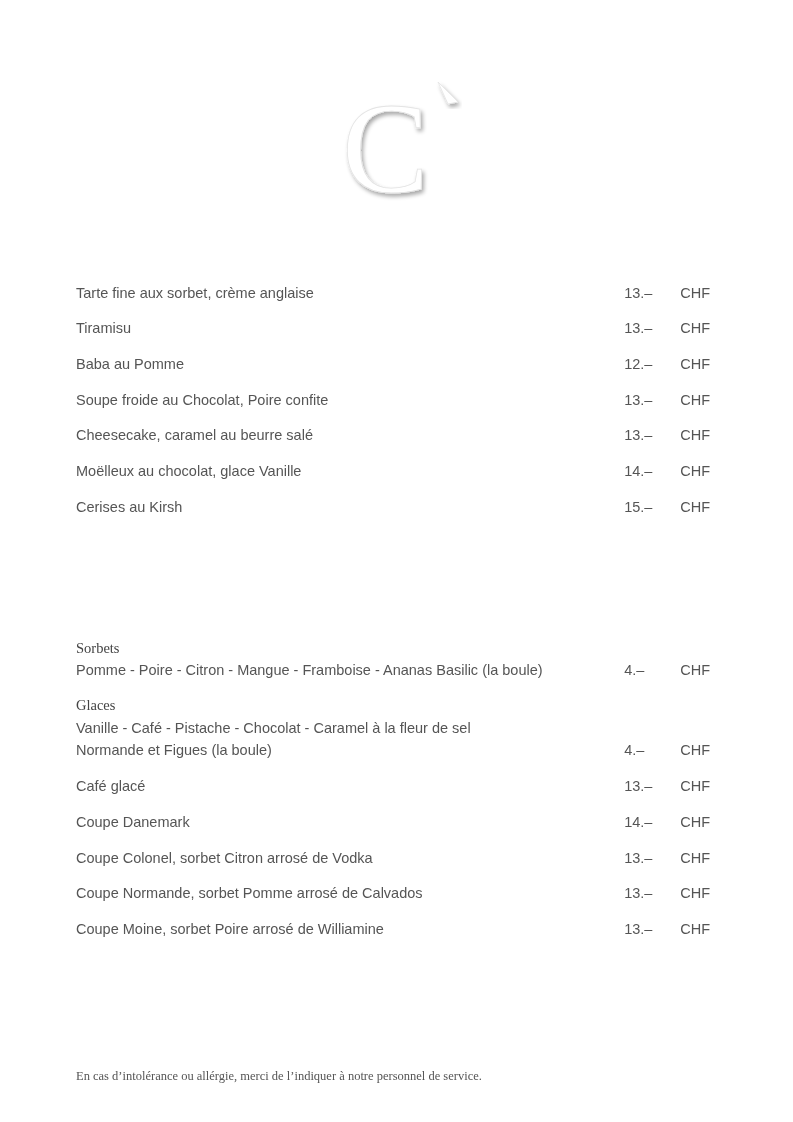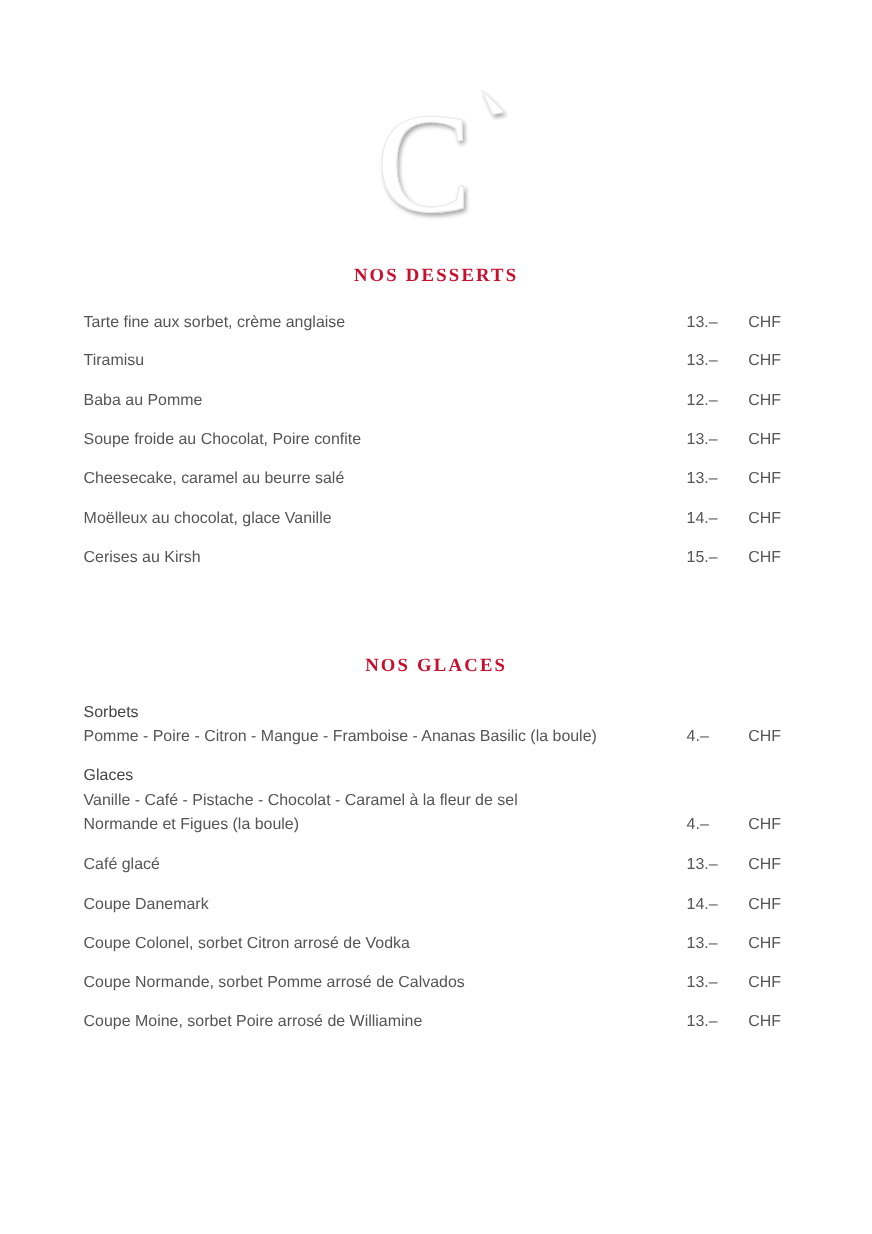--- a/index.html
+++ b/index.html
@@ -18,21 +18,21 @@
     position: absolute; left: 76px; width: 634px;
     font-family: "Liberation Sans", "DejaVu Sans", sans-serif;
     font-size: 14.5px; color: #555555; font-weight: 300;
   }
   .row .name { position: absolute; left: 0; top: 0; white-space: nowrap; }
   .row .price { position: absolute; right: 0; top: 0; white-space: nowrap; }
   .row .price .num { display: inline-block; width: 36px; text-align: left; }
   .row .price .cur { display: inline-block; margin-left: 20px; text-align: right; }
   .subhead {
     position: absolute; left: 76px;
-    font-family: Liberation Sans, sans-serif;
+    font-family: Liberation Serif, serif;
     font-size: 14.5px; color: #444444;
   }
   .note {
     position: absolute; left: 76px; top: 1069px;
     font-family: "Liberation Serif", "DejaVu Serif", serif;
     font-size: 12.5px; color: #555555;
   }
 </style>
 </head>
 <body>
@@ -52,21 +52,20 @@
               <feMergeNode></feMergeNode>
               <feMergeNode in="SourceGraphic"></feMergeNode>
             </feMerge>
         </filter>
       </defs>
       <text x="12" y="118" font-family="Liberation Serif, DejaVu Serif, serif" font-size="130" fill="#ffffff" stroke="#e4e4e4" stroke-width="0.8" filter="url(#sh)">C</text>
       <path d="M108 8 L128 28 L118 30 Z" fill="#ffffff" stroke="#e4e4e4" stroke-width="0.8" filter="url(#sh)"></path>
     </svg>
   </div>
 
-  <div class="section-title" style="top:240px;">NOS DESSERTS</div>
 
   <div class="row" style="top:285px;">
     <span class="name">Tarte fine aux sorbet, crème anglaise</span>
     <span class="price"><span class="num">13.–</span><span class="cur">CHF</span></span>
   </div>
   <div class="row" style="top:320px;">
     <span class="name">Tiramisu</span>
     <span class="price"><span class="num">13.–</span><span class="cur">CHF</span></span>
   </div>
   <div class="row" style="top:356px;">
@@ -83,21 +82,20 @@
   </div>
   <div class="row" style="top:463px;">
     <span class="name">Moëlleux au chocolat, glace Vanille</span>
     <span class="price"><span class="num">14.–</span><span class="cur">CHF</span></span>
   </div>
   <div class="row" style="top:499px;">
     <span class="name">Cerises au Kirsh</span>
     <span class="price"><span class="num">15.–</span><span class="cur">CHF</span></span>
   </div>
 
-  <div class="section-title" style="top:595px;">NOS GLACES</div>
 
   <div class="subhead" style="top:640px;">Sorbets</div>
   <div class="row" style="top:662px;">
     <span class="name">Pomme - Poire - Citron - Mangue - Framboise - Ananas Basilic (la boule)</span>
     <span class="price"><span class="num">4.–</span><span class="cur">CHF</span></span>
   </div>
 
   <div class="subhead" style="top:697px;">Glaces</div>
   <div class="row" style="top:720px;">
     <span class="name">Vanille - Café - Pistache - Chocolat - Caramel à la fleur de sel</span>
@@ -121,13 +119,14 @@
   </div>
   <div class="row" style="top:885px;">
     <span class="name">Coupe Normande, sorbet Pomme arrosé de Calvados</span>
     <span class="price"><span class="num">13.–</span><span class="cur">CHF</span></span>
   </div>
   <div class="row" style="top:921px;">
     <span class="name">Coupe Moine, sorbet Poire arrosé de Williamine</span>
     <span class="price"><span class="num">13.–</span><span class="cur">CHF</span></span>
   </div>
 
+  <div class="note">En cas d’intolérance ou allérgie, merci de l’indiquer à notre personnel de service.</div>
 </div>
 
 </body></html>

